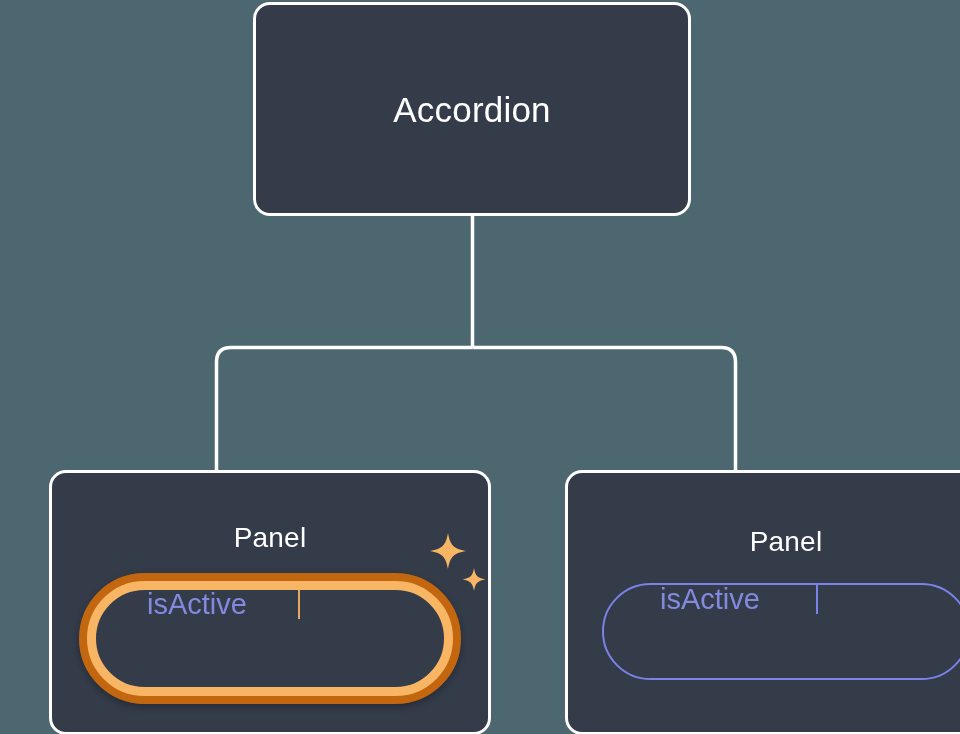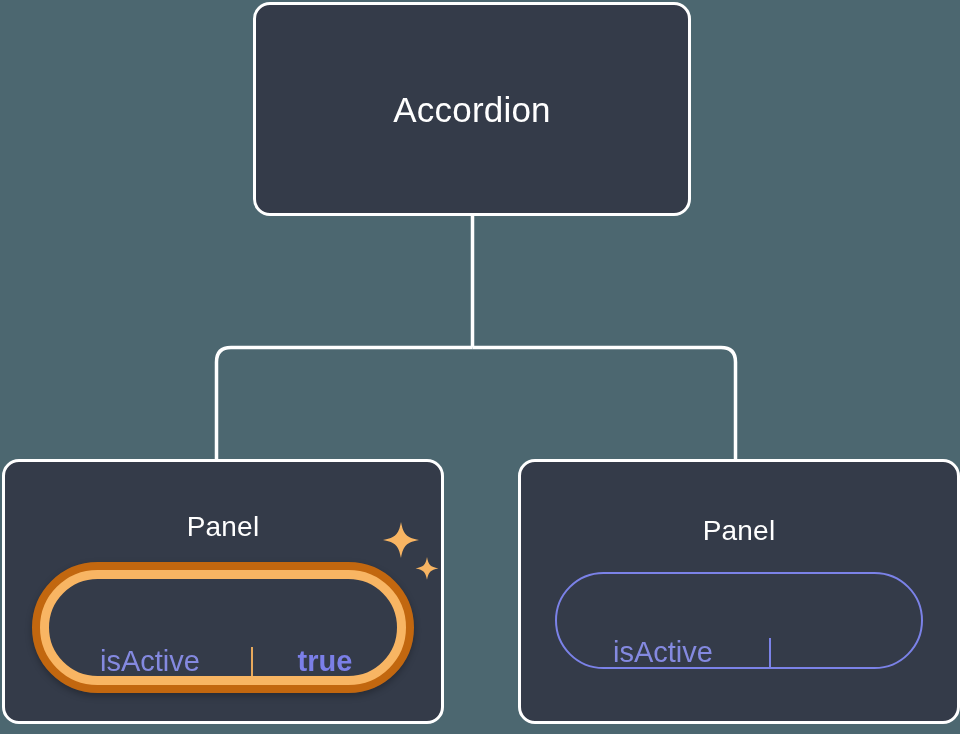--- a/index.html
+++ b/index.html
@@ -53,25 +53,26 @@
 
   .node-title-root {
     color: #ffffff;
     font-size: 35px;
     font-weight: 400;
     letter-spacing: 0.2px;
     line-height: 1;
   }
 
   .node-panel {
-    top: 459px;
+    top: 470px;
     width: 442px;
     height: 265px;
     border-bottom-left-radius: 17px;
     border-bottom-right-radius: 17px;
+    margin-left: 47px;
   }
 
   .node-panel.left  { left: 2px; }
   .node-panel.right { left: 518px; }
 
   .node-title-panel {
     color: #ffffff;
     font-size: 28px;
     font-weight: 400;
     line-height: 1;
@@ -79,21 +80,21 @@
   }
 
   .node-panel.left  .node-title-panel { margin-top: 51px; }
   .node-panel.right .node-title-panel { margin-top: 55px; }
 
   
   .pill {
     position: relative;
     box-sizing: border-box;
     display: flex;
-    align-items: flex-end;
+    align-items: flex-start;
     background: transparent;
   }
 
   .pill-cell {
     display: flex;
     align-items: center;
     justify-content: center;
     box-sizing: border-box;
     white-space: nowrap;
   }
@@ -213,23 +214,20 @@
   <div class="node node-panel left">
     <div class="node-title-panel">Panel</div>
 
     <div class="pill-highlight-wrap">
       <div class="pill-ring-outer"></div>
       <div class="pill-ring-inner"></div>
 
       <div class="pill pill-highlight">
         <div class="pill-cell pill-key">
           <span>isActive</span>
-        </div>
-        <div class="pill-cell pill-val">
-          <span>true</span>
         </div>
       </div>
     </div>
 
     <svg class="sparkles" viewBox="0 0 72 80" xmlns="http://www.w3.org/2000/svg">
       <path fill="#f8b563" d="M 27 0
                C 29.4 12.6 32.4 15.6 45 18
                C 32.4 20.4 29.4 23.4 27 36
                C 24.6 23.4 21.6 20.4 9 18
                C 21.6 15.6 24.6 12.6 27 0 Z"></path>

